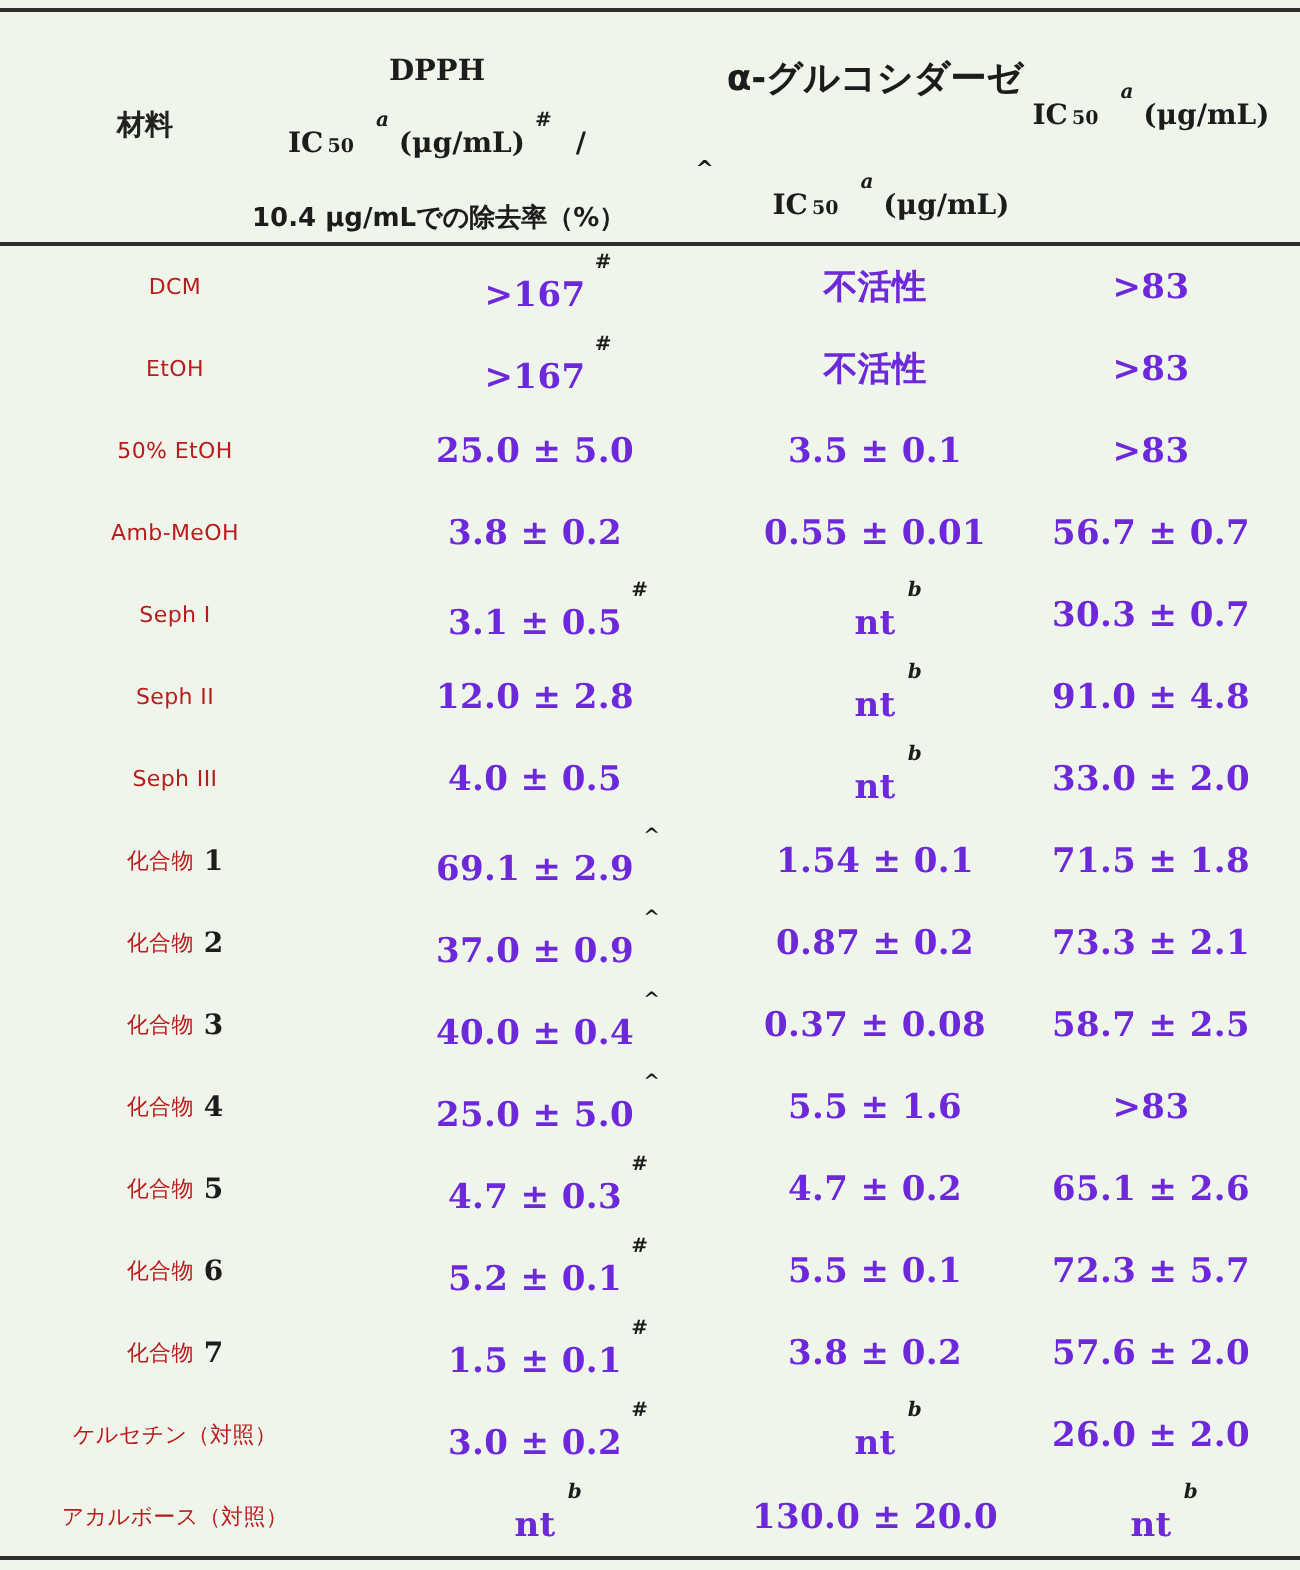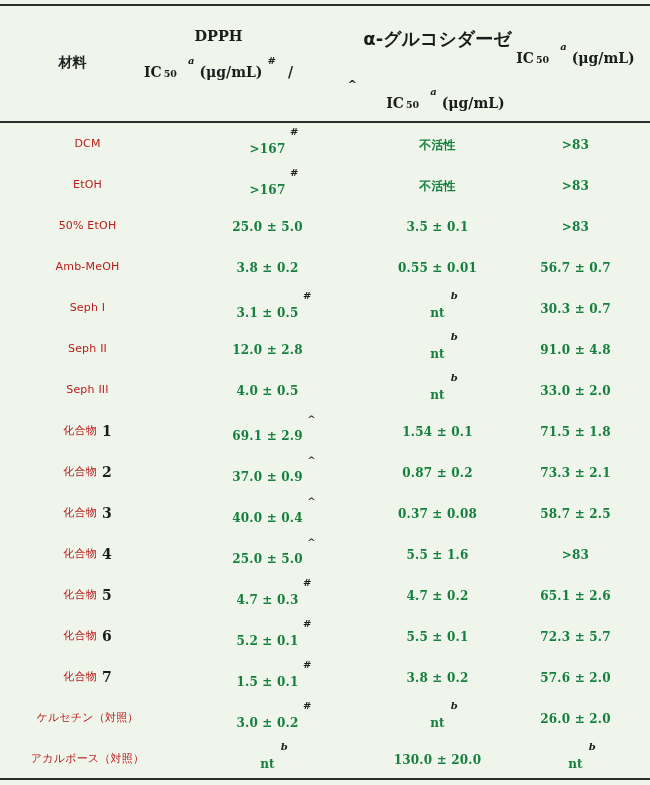--- a/index.html
+++ b/index.html
@@ -73,22 +73,22 @@
 
   .row-label { font-size:11px; color:#b91c1c; letter-spacing:0.2px; white-space:nowrap; }
   .label-num {
     font-family:"DejaVu Serif",serif; font-weight:700; font-size:14px;
     color:#1c1c1c; margin-left:5px;
   }
   .label-num:empty { display:none; }
 
   .vwrap { position:relative; display:inline-block; }
   .val-text {
-    font-family:"DejaVu Serif",serif; font-weight:600; font-size:12px;
-    color:#15803d; letter-spacing:0.2px; white-space:nowrap;
+    font-family:"DejaVu Serif",serif; font-weight:600; font-size:17px;
+    color:#6d28d9; letter-spacing:0.2px; white-space:nowrap;
   }
   .sup {
     position:absolute; top:-12px; right:-13px;
     font-family:"DejaVu Serif",serif; font-style:italic; font-weight:700;
     font-size:10px; color:#1c1c1c;
   }
   .sup:empty { display:none; }
   .cell:has(.sup:not(:empty)) .vwrap { transform:translateY(4px); }
 </style>
 </head>
@@ -101,20 +101,21 @@
     <div class="hcell hcell1">
       <span>材料</span>
     </div>
 
     <div class="hcell hcell2">
       <div class="h-title h-title-latin">DPPH</div>
       <div class="h-icline">
         <span>IC</span><span class="icsub">50</span><span class="hsup">a</span><span>(μg/mL)</span><span class="hsup">#</span><span class="slash">/</span>
       </div>
       <div class="h-caret">^</div>
+      <div class="h-removal">10.4 μg/mLでの除去率（%）</div>
     </div>
 
     <div class="hcell hcell3">
       <div class="h-title h-title-jp">α-グルコシダーゼ</div>
       <div class="h-icline">
         <span>IC</span><span class="icsub">50</span><span class="hsup">a</span><span>(μg/mL)</span>
       </div>
     </div>
 
     <div class="hcell hcell4">

